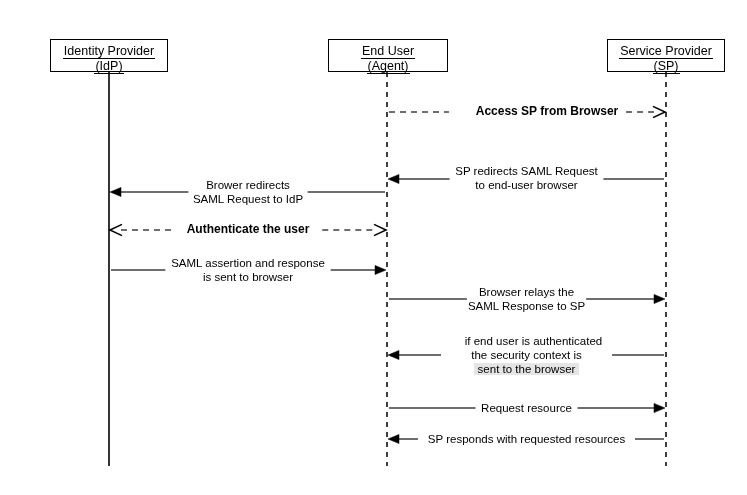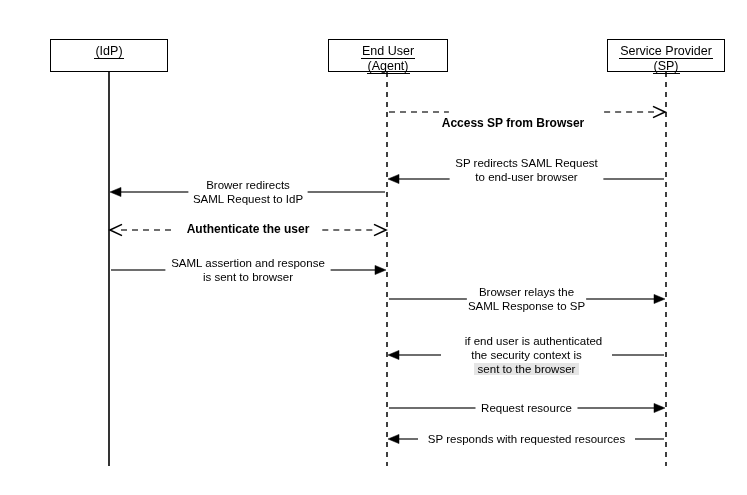--- a/index.html
+++ b/index.html
@@ -120,36 +120,37 @@
         <polygon points="665,408 654,403.4 654,412.6" fill="#000000" stroke="#000000" stroke-width="0.5"></polygon>
       </g>
       <g>
         <line x1="399" y1="439" x2="418" y2="439" stroke="#6e6e6e" stroke-width="2" stroke-dasharray="none" stroke-linecap="butt"></line>
         <line x1="635" y1="439" x2="664" y2="439" stroke="#6e6e6e" stroke-width="2" stroke-dasharray="none" stroke-linecap="butt"></line>
         <polygon points="388,439 399,434.4 399,443.6" fill="#000000" stroke="#000000" stroke-width="0.5"></polygon>
       </g>
     </svg>
   <div id="boxes-layer">
       <div class="participant-box" style="left: 50px; top: 39px; width: 118px; height: 33px;">
+        <div class="participant-line"><span>Identity  Provider</span></div>
         <div class="participant-line"><span>(IdP)</span></div>
       </div>
       <div class="participant-box" style="left: 328px; top: 39px; width: 120px; height: 33px;">
         <div class="participant-line"><span>End User</span></div>
         <div class="participant-line"><span>(Agent)</span></div>
       </div>
       <div class="participant-box" style="left: 607px; top: 39px; width: 118px; height: 33px;">
         <div class="participant-line"><span>Service  Provider</span></div>
         <div class="participant-line"><span>(SP)</span></div>
       </div>
     </div>
   <div id="labels-layer">
-      <div class="msg-label bold" style="left: 343px; width: 340px; top: 104px; background: transparent; margin-top: 12px;">
+      <div class="msg-label bold" style="left: 377px; width: 340px; top: 104px; background: transparent;">
         <span class="lbl-line"><span style="background: rgb(255, 255, 255); padding: 0px 4px;">Access SP from Browser</span></span>
       </div>
-      <div class="msg-label" style="left: 356.5px; width: 340px; top: 156px; background: transparent;">
+      <div class="msg-label" style="left: 356.5px; width: 340px; top: 164px; background: transparent;">
         <span class="lbl-line"><span style="background: rgb(255, 255, 255); padding: 0px 4px;">SP redirects SAML Request</span></span>
         <span class="lbl-line"><span style="background: rgb(255, 255, 255); padding: 0px 4px;">to end-user browser</span></span>
       </div>
       <div class="msg-label" style="left: 78px; width: 340px; top: 178px; background: transparent;">
         <span class="lbl-line"><span style="background: rgb(255, 255, 255); padding: 0px 4px;">Brower redirects</span></span>
         <span class="lbl-line"><span style="background: rgb(255, 255, 255); padding: 0px 4px;">SAML Request to IdP</span></span>
       </div>
       <div class="msg-label bold" style="left: 78px; width: 340px; top: 222px; background: transparent;">
         <span class="lbl-line"><span style="background: rgb(255, 255, 255); padding: 0px 4px;">Authenticate the user</span></span>
       </div>

